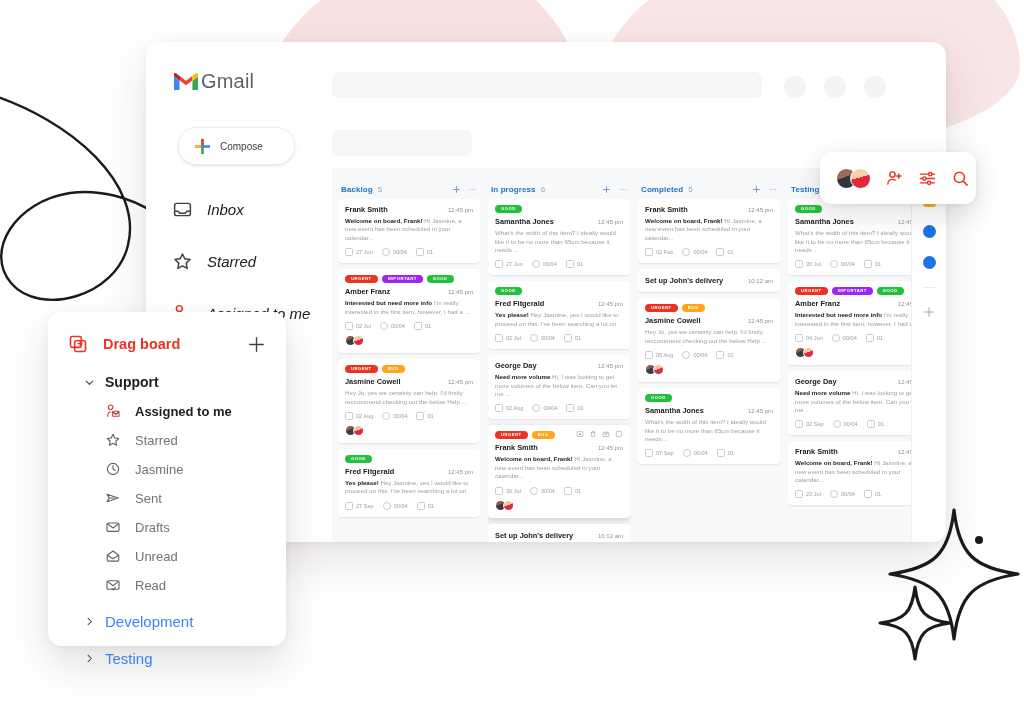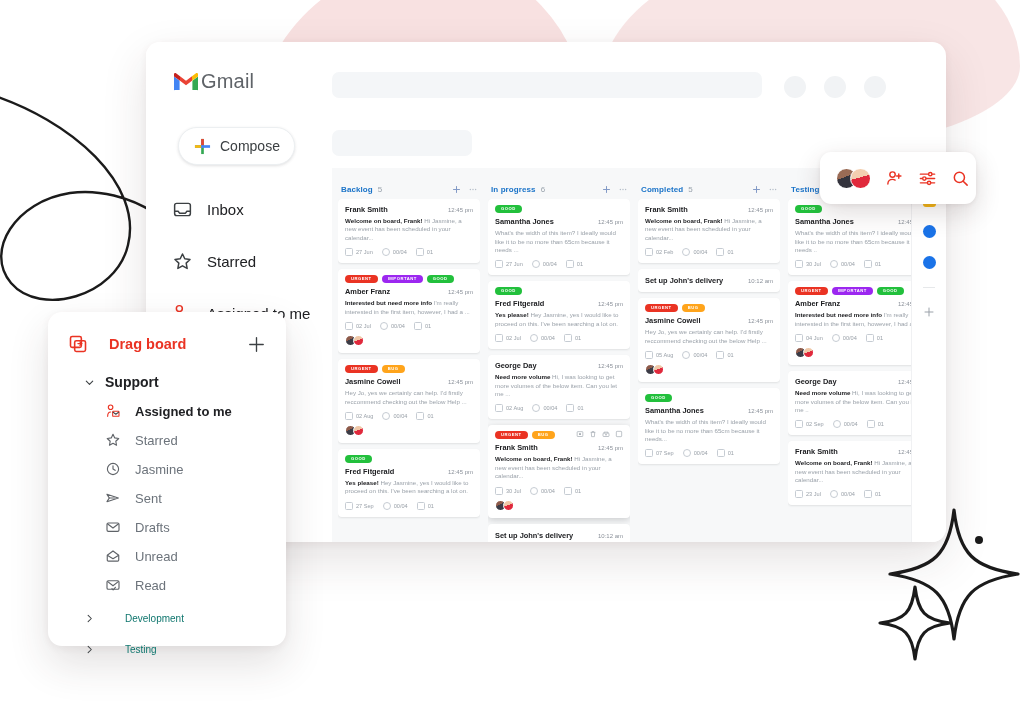--- a/index.html
+++ b/index.html
@@ -46,23 +46,23 @@
   }
   .win-left{position:absolute;left:0;top:0;width:186px;height:100%;background:#fff;}
   .brand{position:absolute;left:26px;top:28px;display:flex;align-items:center;gap:1px;}
   .brand-name{font-size:20px;color:#5f6368;letter-spacing:.2px;}
   .compose{
     position:absolute;left:32px;top:85px;width:117px;height:38px;border-radius:19px;
     background:#fff;border:1px solid #eceff1;
     box-shadow:0 1px 3px rgba(60,64,67,.16);
     display:flex;align-items:center;gap:9px;padding-left:15px;box-sizing:border-box;
   }
-  .compose-label{font-size:14px;color:#3c4043;}
+  .compose-label{font-size:10px;color:#3c4043;}
   .navlist{position:absolute;left:26px;top:150px;width:160px;}
-  .navitem{display:flex;align-items:center;gap:14px;height:34px;margin-bottom:18px;}
+  .navitem{display:flex;align-items:center;gap:14px;height:34px;margin-bottom:18px;font-style:italic;}
   .navitem .lbl{font-size:15px;color:#202124;}
 
   
   .ph{position:absolute;background:#f4f6f8;border-radius:7px;}
   .ph-search{left:186px;top:30px;width:430px;height:26px;}
   .ph-tab{left:186px;top:88px;width:140px;height:26px;}
   .dot{position:absolute;width:22px;height:22px;border-radius:50%;background:#f1f3f5;top:34px;}
 
   
   .board{
@@ -132,29 +132,29 @@
   .pb-av.b{background:linear-gradient(165deg,#f3cfb0 45%,#e0293c 45%);}
 
   
   .dragpanel{
     position:absolute;left:48px;top:312px;width:238px;height:334px;
     background:#fff;border-radius:14px;
     box-shadow:0 18px 40px rgba(60,40,40,.14), 0 2px 8px rgba(60,40,40,.06);
     padding:22px 20px;box-sizing:border-box;
   }
   .dp-head{display:flex;align-items:center;}
-  .dp-title{font-size:14.5px;font-weight:bold;color:#ea3323;margin-left:21px;}
+  .dp-title{font-size:14.5px;font-weight:bold;color:#ea3323;margin-left:15px;}
   .dp-plus{margin-left:auto;}
   .dp-group{display:flex;align-items:center;gap:10px;margin:20px 0 0 16px;}
   .dp-group .g-lbl{font-size:14px;font-weight:bold;color:#202124;}
   .dp-sub{display:flex;align-items:center;gap:14px;margin:13px 0 0 37px;}
   .dp-sub .s-lbl{font-size:13px;color:#6c737b;}
   .dp-sub.active .s-lbl{color:#202124;font-weight:bold;}
   .dp-row{display:flex;align-items:center;gap:10px;margin:20px 0 0 16px;}
-  .dp-row .r-lbl{font-size:10px;color:#0f766e;margin-left:20px;}
+  .dp-row .r-lbl{font-size:15px;color:#3b82f6;}
 
   svg{display:block;}
 </style>
 </head>
 <body>
 
 <div class="stage">
 
   <div class="blob blob-b"></div>
   <div class="blob blob-a"></div>

